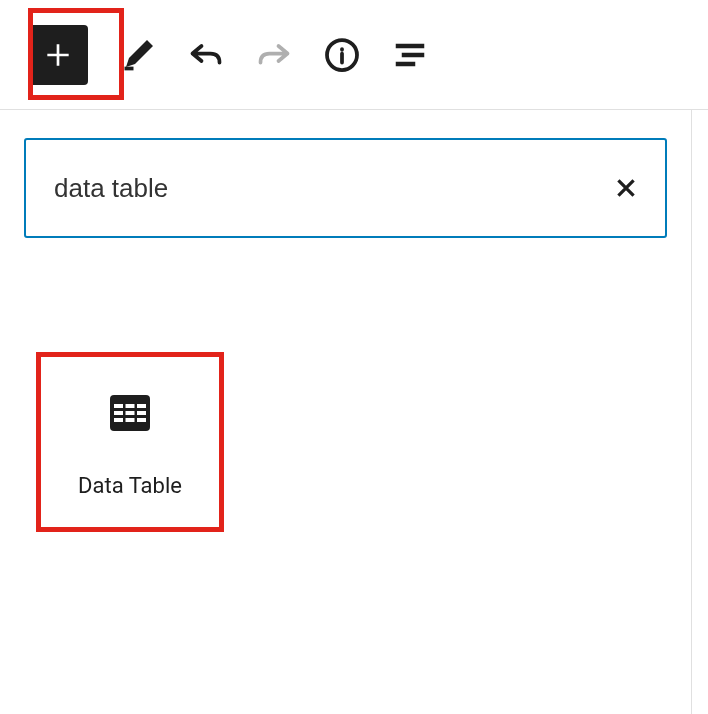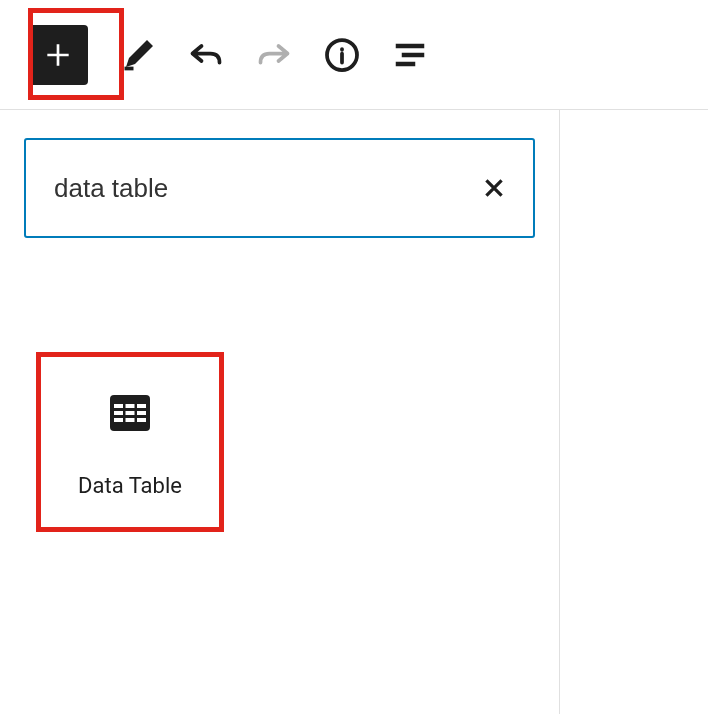--- a/index.html
+++ b/index.html
@@ -59,21 +59,21 @@
     .toolbar-icon svg {
       width: 36px;
       height: 36px;
     }
     .toolbar-icon.disabled svg {
       opacity: 0.35;
     }
     .panel {
       padding: 28px 24px;
       border-right: 1.5px solid #e0e0e0;
-      width: 560px;
+      width: 692px;
       height: 604px;
     }
     .search-wrapper {
       position: relative;
       width: 100%;
     }
     .search-input {
       width: 100%;
       height: 100px;
       border: 2.5px solid #007cba;

